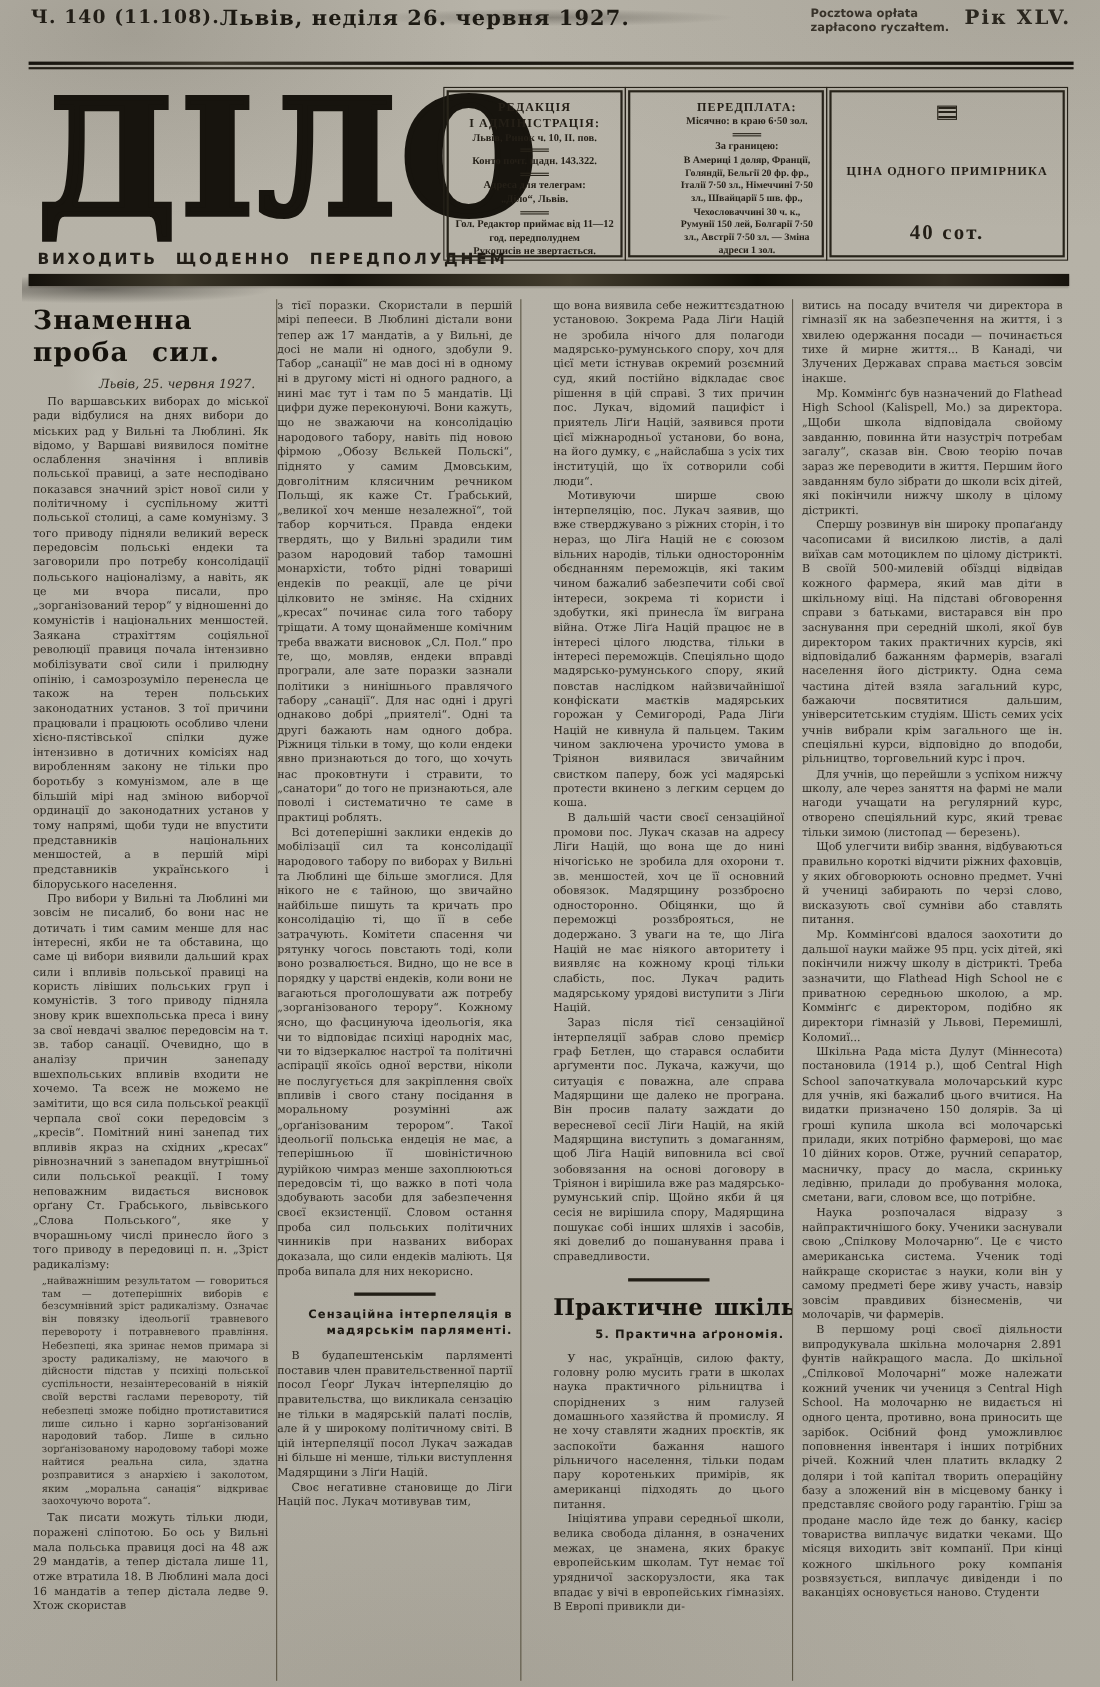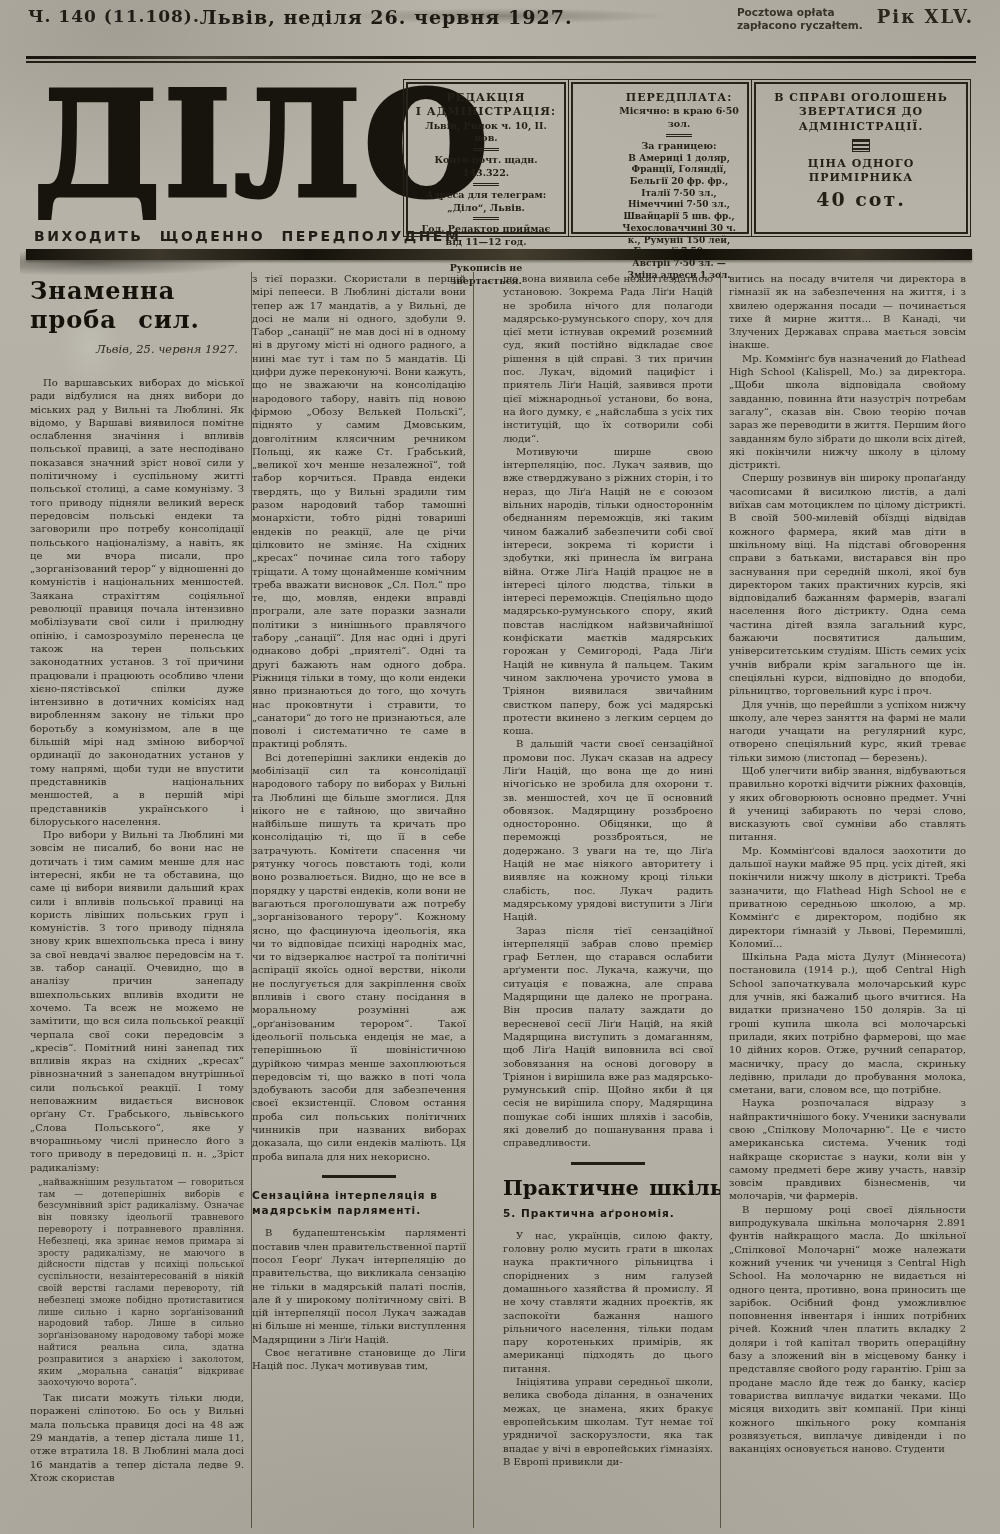--- a/index.html
+++ b/index.html
@@ -35,21 +35,21 @@
     font-size:142px;line-height:1;font-weight:bold;letter-spacing:4px;color:#17140e;
     -webkit-text-stroke:5px #17140e;transform:scaleY(1.02);transform-origin:top left;white-space:nowrap;
   }
   .mast-tagline{margin-top:14px;font-family:"DejaVu Sans",sans-serif;font-size:14px;font-weight:bold;letter-spacing:2.5px;word-spacing:9px;color:#211d16;white-space:nowrap;}
 
   
   .boxes{position:absolute;left:406px;top:82px;width:562px;height:152px;display:flex;gap:5px;}
   .ibox{
     flex:1;box-sizing:border-box;border:2px solid #27231a;outline:1px solid #27231a;outline-offset:2px;
     padding:7px 6px;text-align:center;font-weight:bold;color:#241f17;
-    display:flex;flex-direction:column;justify-content:flex-start;align-items:center;
+    display:flex;flex-direction:column;justify-content:space-between;align-items:center;font-family:Liberation Serif, serif;
   }
   .ibox.b1{flex:0 0 160px;}
   .ibox.b2{flex:0 0 178px;padding-left:44px;}
   .ibox.b3{flex:1;}
   .bx-h{font-size:11px;letter-spacing:1px;line-height:1.3;}
   .bx-t{font-size:9.5px;line-height:1.35;}
   .bx-rates{font-size:9px;line-height:1.3;text-align:center;}
   .mini-rule{width:26px;border-top:3px double #27231a;margin:3px auto;}
   .orn{width:16px;height:11px;margin:5px auto;background:repeating-linear-gradient(180deg,#27231a 0 2px,transparent 2px 4px);border:1px solid #27231a;}
   .price-big{font-size:19px;letter-spacing:2px;margin-top:2px;}
@@ -64,24 +64,24 @@
   .col{box-sizing:border-box;overflow:hidden;padding-right:7px;border-right:1px solid #5a5443;}
   .col:last-child{border-right:none;padding-right:0;}
   .col.c1{flex:0 0 222px;}
   .col.c2{flex:0 0 222px;}
   .col.c3{flex:0 0 224px;padding-left:6px;margin-left:23px;}
   .col.c4{flex:1;padding-left:8px;}
   .col p{margin:0;font-size:10px;line-height:13.3px;text-align:justify;text-indent:13px;color:#2b2720;}
   .col p.noindent{text-indent:0;}
   .petit{font-size:9px !important;line-height:11.8px !important;padding:3px 0 2px 8px;color:#332e25 !important;}
   .headline1{font-size:24px;font-weight:bold;text-align:left;letter-spacing:1px;word-spacing:12px;color:#15120c;margin:4px 0 8px;}
-  .dateline{font-style:italic;font-size:11.5px;text-align:center;padding-left:60px;margin-bottom:20px;color:#2e2a21;}
+  .dateline{font-style:italic;font-size:11.5px;text-align:left;padding-left:60px;margin-bottom:3px;color:#2e2a21;}
   .headline2{font-size:25px;font-weight:bold;text-align:center;word-spacing:6px;color:#15120c;margin:2px 0 10px;}
   .headline3{font-size:21px;font-weight:bold;text-align:center;word-spacing:3px;color:#15120c;margin:2px 0 6px;white-space:nowrap;}
-  .subhead{font-family:"DejaVu Sans",sans-serif;font-size:10.5px;font-weight:bold;text-align:left;letter-spacing:1px;line-height:1.45;margin:0 0 8px;color:#1d1912;}
+  .subhead{font-family:"DejaVu Sans",sans-serif;font-size:10.5px;font-weight:bold;text-align:right;letter-spacing:1px;line-height:1.45;margin:0 0 8px;color:#1d1912;}
   .sep{width:74px;border-top:3px solid #221e16;margin:12px auto 10px;}
   .gap{height:4px;}
 </style>
 </head>
 <body>
 
 <div class="page">
 
   <div class="stain stain1"></div>
   <div class="stain stain2"></div>
@@ -121,21 +121,20 @@
     </div>
     <div class="ibox b2">
       <div class="bx-h">ПЕРЕДПЛАТА:</div>
       <div class="gap"></div>
       <div class="bx-t">Місячно: в краю 6·50 зол.</div>
       <div class="mini-rule"></div>
       <div class="bx-t">За границею:</div>
       <div class="bx-rates">В Америці 1 доляр, Франції, Голяндії, Бельгії 20 фр. фр., Італії 7·50 зл., Німеччині 7·50 зл., Швайцарії 5 шв. фр., Чехословаччині 30 ч. к., Румунії 150 лей, Болгарії 7·50 зл., Австрії 7·50 зл. — Зміна адреси 1 зол.</div>
     </div>
     <div class="ibox b3">
-      <div class="bx-h">В СПРАВІ ОГОЛОШЕНЬ ЗВЕРТАТИСЯ ДО АДМІНІСТРАЦІЇ.</div>
       <div class="orn"></div>
       <div class="bx-h">ЦІНА ОДНОГО ПРИМІРНИКА</div>
       <div class="bx-h price-big">40 сот.</div>
     </div>
   </div>
 
   <div class="heavy-bar"></div>
 
   <div class="cols">
 

